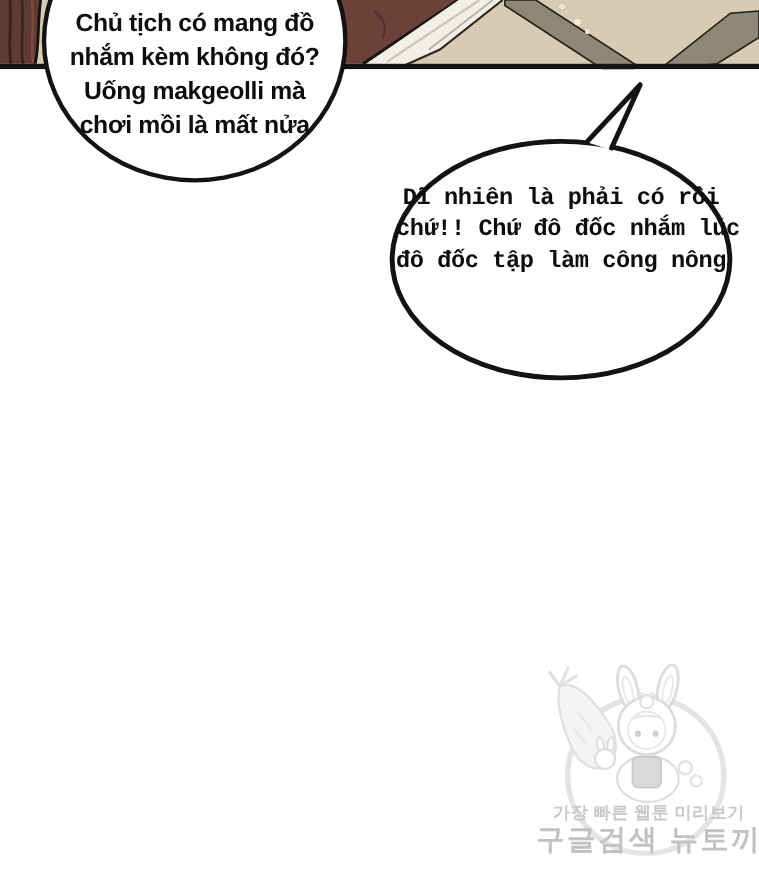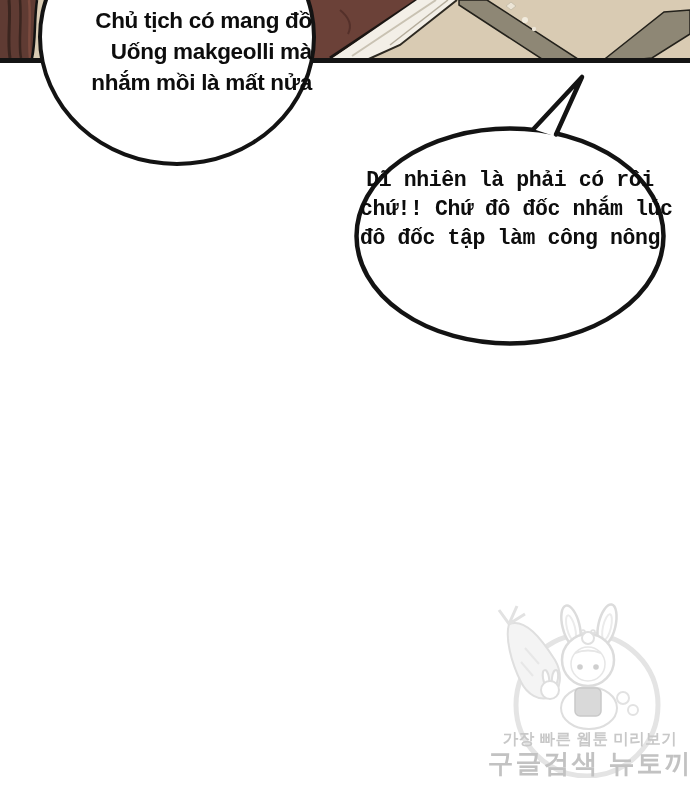--- a/index.html
+++ b/index.html
@@ -17,21 +17,21 @@
     border-radius:50%;box-sizing:border-box;z-index:2;
   }
   #bubble1{left:38px;top:-92px;width:278px;height:258px;}
   
   #bubble2-svg{left:330px;top:60px;z-index:2;}
   .bubble-text{
     position:absolute;z-index:3;font-weight:bold;color:#0d0d0d;
     text-align:center;
   }
   .bubble-text .ln{display:block;white-space:nowrap;}
-  #bubble1-text{left:42px;top:5px;width:270px;font-size:22.5px;line-height:31px;letter-spacing:-0.3px;text-align:right;}
+  #bubble1-text{left:42px;top:5px;width:270px;font-size:22.5px;line-height:31px;letter-spacing:-0.3px;}
   #bubble2-text{left:360px;top:166px;width:300px;font-size:21.5px;line-height:29px;letter-spacing:-0.4px;font-family:Liberation Mono, monospace;}
   
   #watermark{left:495px;top:598px;width:190px;height:200px;z-index:0;}
   #watermark-art{position:absolute;left:0;top:0;}
   .wm-caption{
     position:absolute;text-align:center;font-weight:bold;
     font-family:"Liberation Sans","DejaVu Sans",sans-serif;
   }
   #wm-caption-small{left:-15px;top:131px;width:220px;font-size:15.5px;letter-spacing:0.5px;color:#c8c8c8;white-space:nowrap;}
   #wm-caption-large{left:-25px;top:148px;width:240px;font-size:26px;letter-spacing:2px;color:#c2c2c2;white-space:nowrap;}
@@ -71,22 +71,23 @@
 
   <circle cx="525" cy="20" r="3" fill="#f1ebdd"></circle>
   <circle cx="534" cy="29" r="2.2" fill="#ece5d8"></circle>
 
   <rect x="0" y="58" width="690" height="5" fill="#141414"></rect>
 </svg>
 
 <div id="bubble1" class="bubble-ellipse"></div>
 <div id="bubble1-text" class="bubble-text">
   <span class="ln">Chủ tịch có mang đồ</span>
+  <span class="ln">nhắm kèm không đó?</span>
   <span class="ln">Uống makgeolli mà</span>
-  <span class="ln">nhắm mồi là mất nửa</span>
+  <span class="ln">chơi mồi là mất nửa</span>
 </div>
 
 <svg id="bubble2-svg" class="layer" width="350" height="295" viewBox="330 60 350 295">
   <ellipse cx="510" cy="236" rx="153.5" ry="107.5" fill="#ffffff" stroke="#131313" stroke-width="4.5"></ellipse>
   <path d="M533,129 L582,77 L557,137 Z" fill="#ffffff"></path>
   <path d="M534,128.5 L582,77 L556,134.5" fill="none" stroke="#131313" stroke-width="4.5" stroke-linecap="round" stroke-linejoin="round"></path>
 </svg>
 <div id="bubble2-text" class="bubble-text">
   <span class="ln">Dĩ nhiên là phải có rồi</span>
   <span class="ln">chứ!! Chứ đô đốc nhắm lúc</span>

